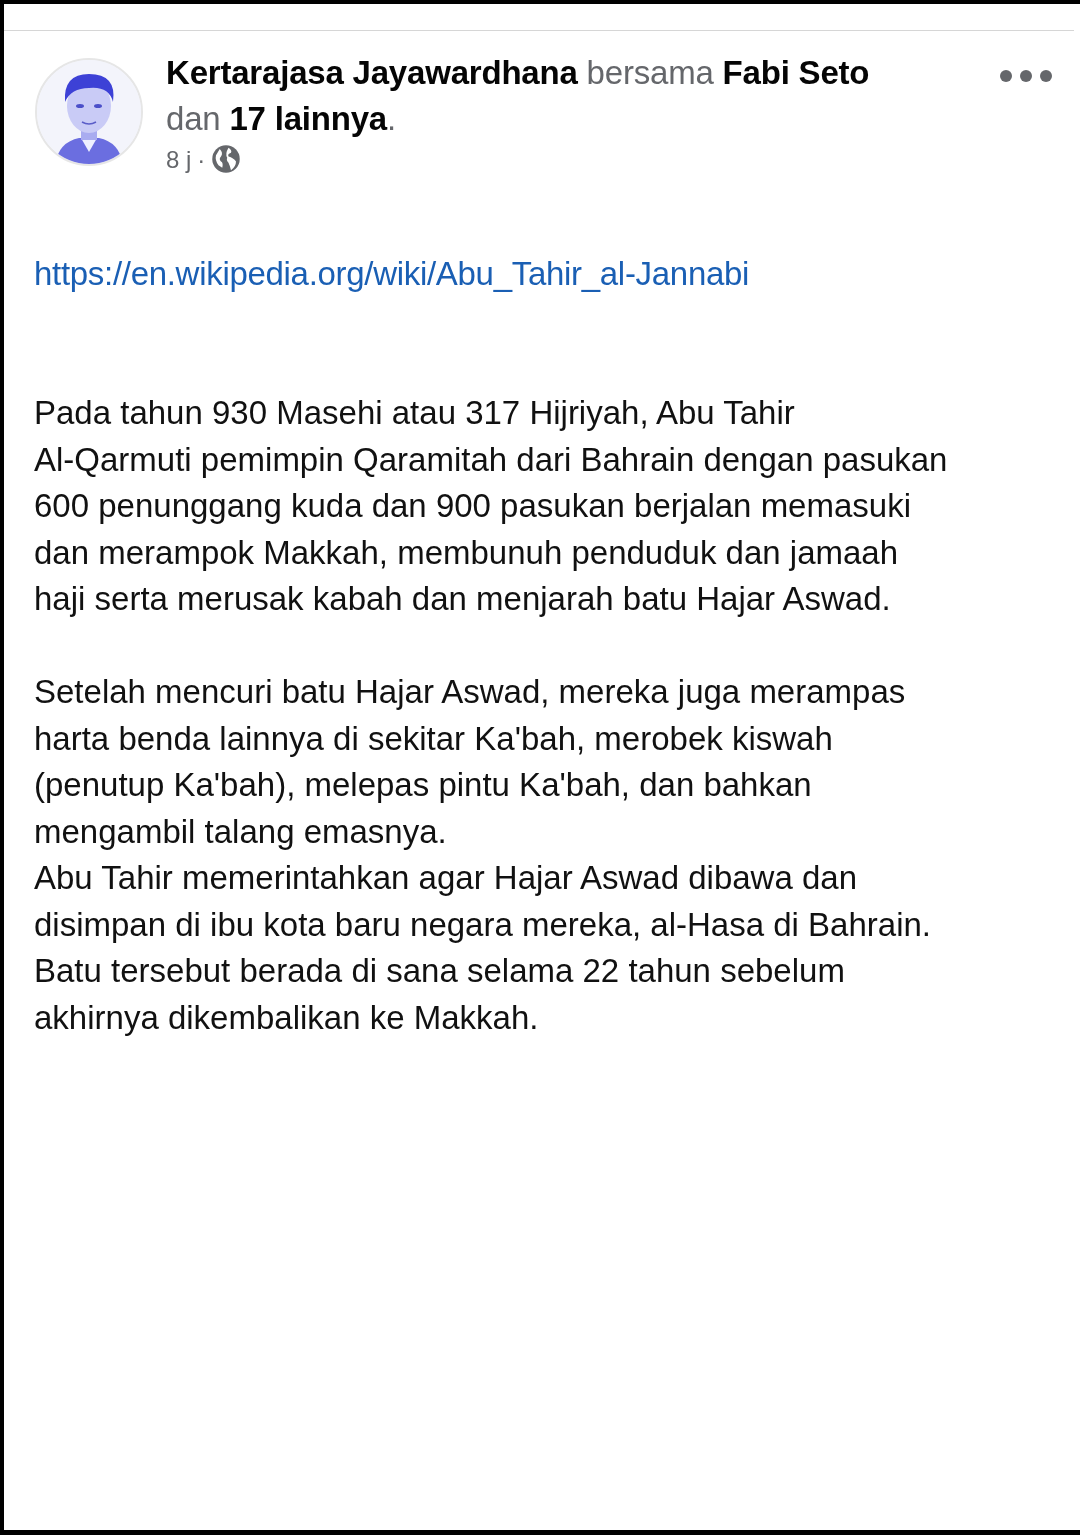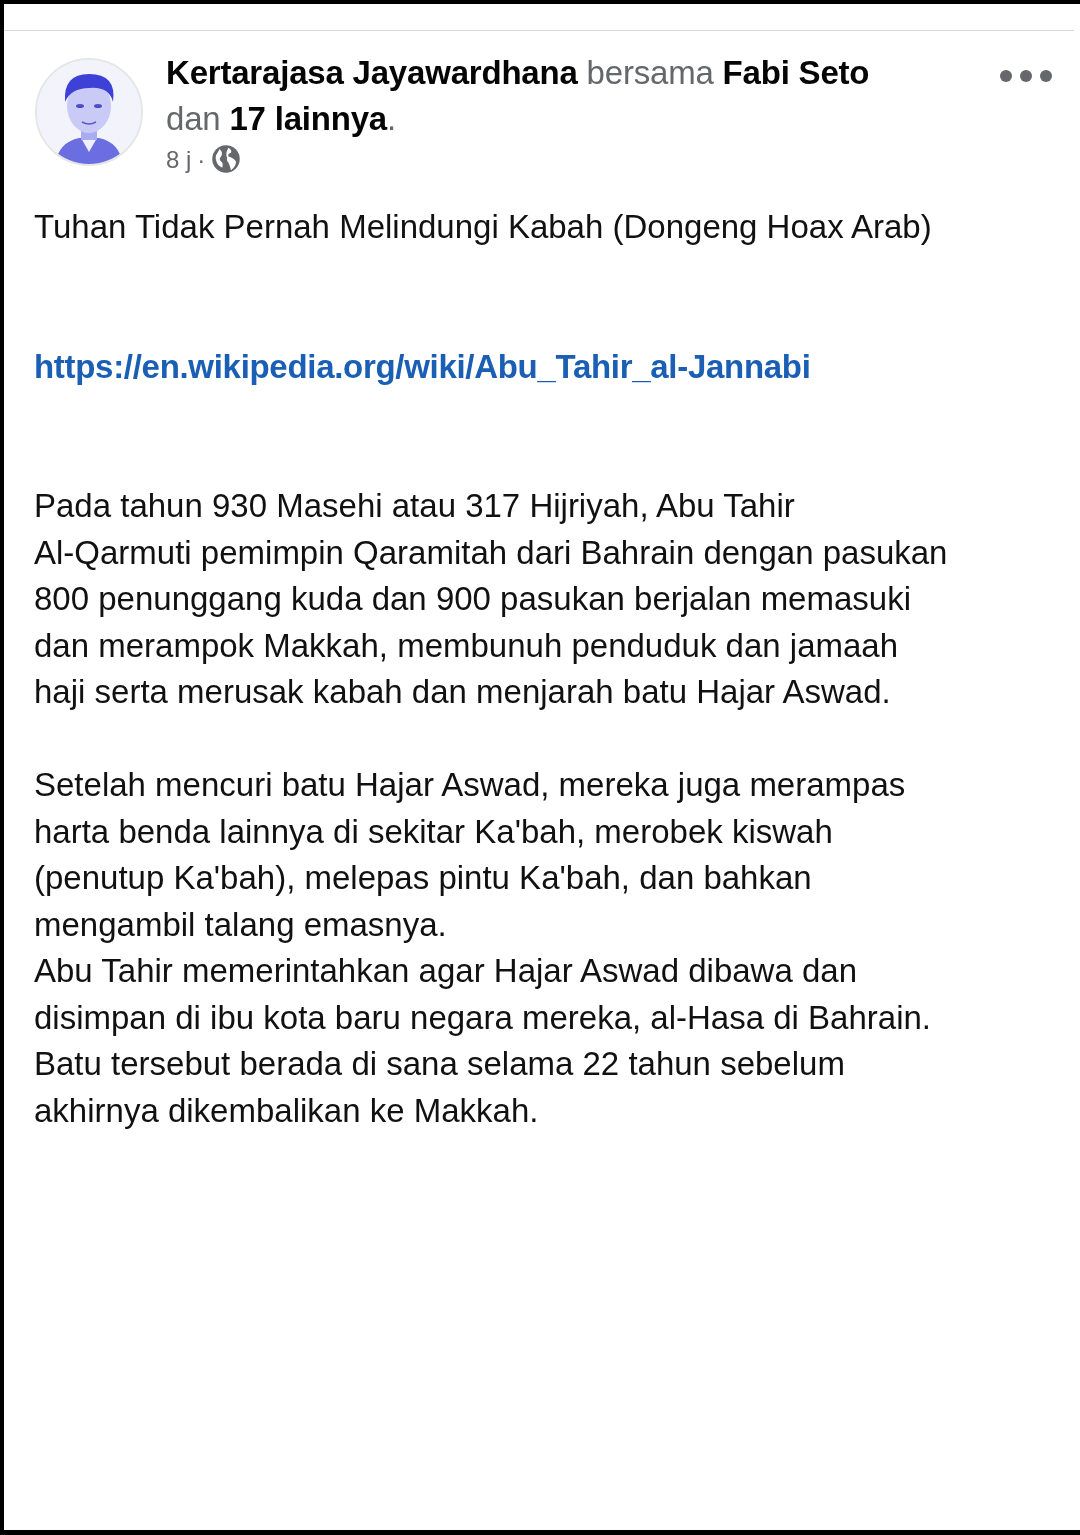--- a/index.html
+++ b/index.html
@@ -21,21 +21,21 @@
     position:absolute; left:162px; top:6px; width:800px;
     font-size:33px; line-height:46px; color:#65676b; letter-spacing:-0.2px;
   }
   .author-line b { color:#050505; font-weight:700; }
   .meta { position:absolute; left:162px; top:100px; font-size:24px; color:#65676b; display:flex; align-items:flex-end; }
   .meta .dot { margin:0 6px; }
   .more { position:absolute; right:22px; top:26px; display:flex; gap:8px; }
   .more span { width:12px; height:12px; border-radius:50%; background:#65676b; display:block; }
   .body { position:absolute; left:30px; top:200px; width:1030px; font-size:33px; line-height:46.5px; color:#111; }
   .para { margin:0 0 46.5px 0; white-space:pre-line; }
-  .link { color:#1a5fb4; font-weight:700; display:block; text-decoration:none; letter-spacing:-0.3px; }
+  .link { color:#1a5fb4; font-weight:400; display:block; text-decoration:none; letter-spacing:-0.3px; }
 </style>
 </head>
 <body>
 
 <div class="card">
   <div class="topline"></div>
 
   <div class="header">
     <div class="avatar">
       <svg width="104" height="104" viewBox="0 0 104 104">
@@ -67,27 +67,26 @@
       </svg>
     </div>
     <div class="more">
       <span></span>
       <span></span>
       <span></span>
     </div>
   </div>
 
   <div class="body">
-    <p class="para">Tuhan Tidak Pernah  Melindungi Kabah (Dongeng Hoax Arab)</p>
     <p class="para">
       <a class="link">https://en.wikipedia.org/wiki/Abu_Tahir_al-Jannabi</a>
     </p>
     <p class="para">Pada tahun 930 Masehi atau 317 Hijriyah, Abu Tahir
 Al-Qarmuti pemimpin Qaramitah dari Bahrain dengan pasukan
-800 penunggang kuda dan 900 pasukan berjalan memasuki
+600 penunggang kuda dan 900 pasukan berjalan memasuki
 dan merampok Makkah, membunuh penduduk dan jamaah
 haji serta merusak kabah dan menjarah batu Hajar Aswad.</p>
     <p class="para">Setelah mencuri batu Hajar Aswad, mereka juga merampas
 harta benda lainnya di sekitar Ka'bah, merobek kiswah
 (penutup Ka'bah), melepas pintu Ka'bah, dan bahkan
 mengambil talang emasnya.
 Abu Tahir memerintahkan agar Hajar Aswad dibawa dan
 disimpan di ibu kota baru negara mereka, al-Hasa di Bahrain.
 Batu tersebut berada di sana selama 22 tahun sebelum
 akhirnya dikembalikan ke Makkah.</p>

